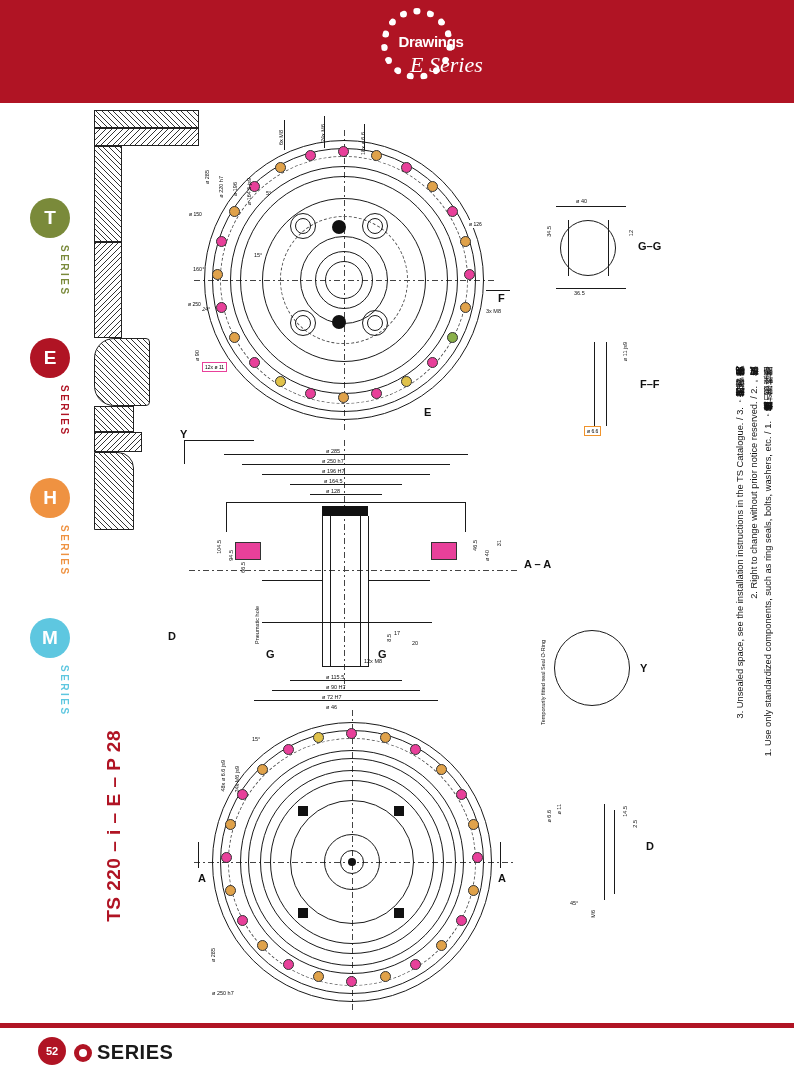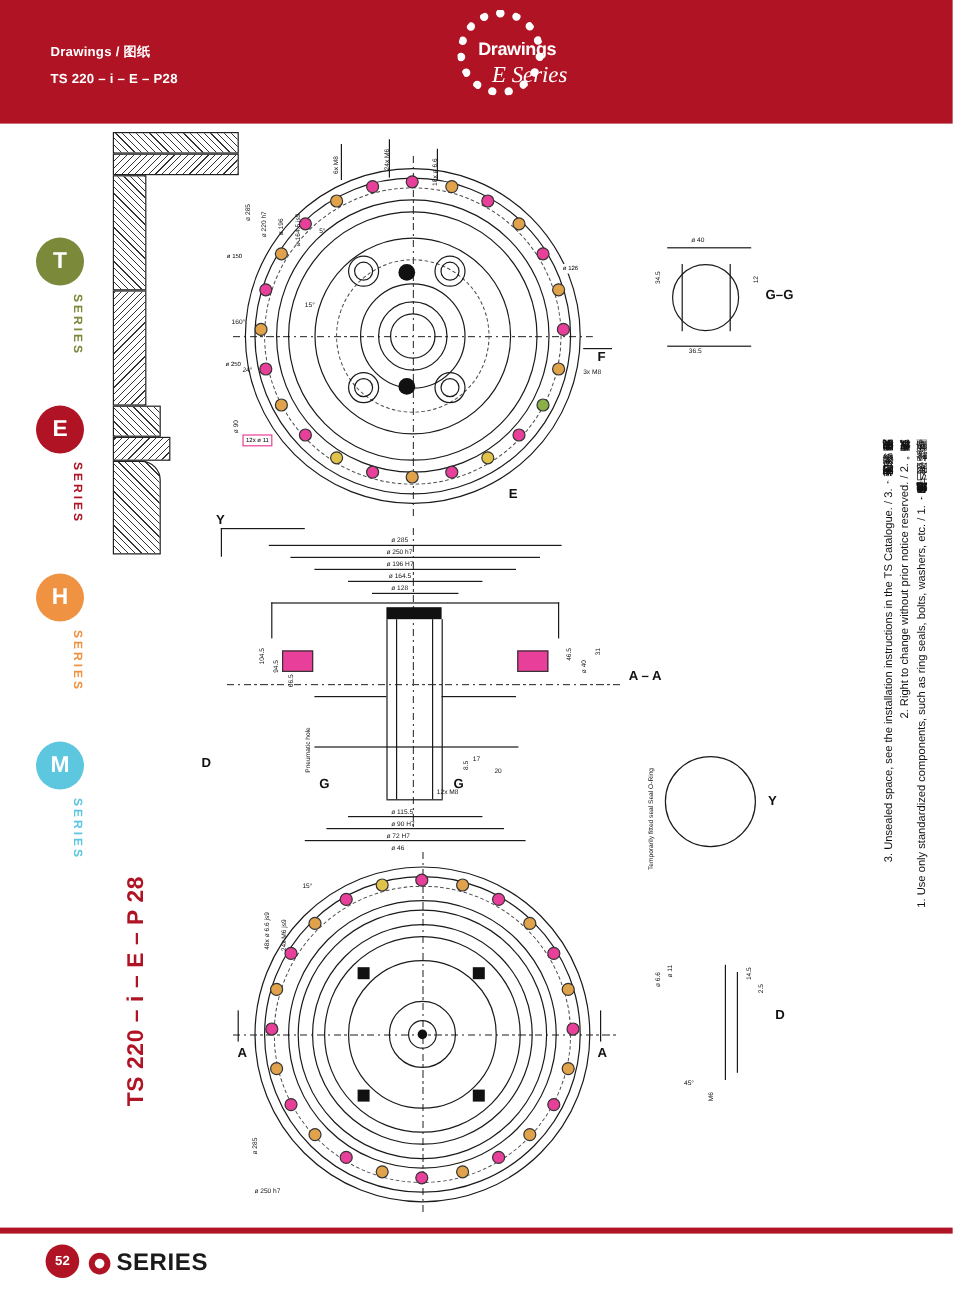--- a/index.html
+++ b/index.html
@@ -33,21 +33,21 @@
     border-radius:50%;
     border:7px dotted #ffffff;
   }
   .logo-twinspin {
     position:absolute; left:16px; top:27px; width:120px;
     color:#ffffff; font-size:15px; font-weight:bold; letter-spacing:-0.3px;
     font-family:"Liberation Sans", sans-serif;
   }
   .logo-eseries {
     position:absolute; left:55px; top:46px; width:110px;
-    color:#ffffff; font-size:19px; font-style:italic;
+    color:#ffffff; font-size:22px; font-style:italic;
     font-family:"Liberation Serif", serif;
     text-align:left;
   }
 
   
   .rail { position:absolute; left:0; top:103px; width:94px; height:920px; }
   .rail-item { position:absolute; left:30px; width:40px; }
   .rail-badge {
     width:40px; height:40px; border-radius:50%;
     color:#ffffff; font-size:19px; font-weight:bold;
@@ -134,24 +134,20 @@
     position:absolute; font-size:5px; padding:1px 2px; background:#fff;
   }
   .boxlbl.pink { border:1.2px solid #e8409a; }
   .boxlbl.orange { border:1.2px solid #f0932b; }
   .boxlbl.green { border:1.2px solid #56b437; }
 </style>
 </head>
 <body>
 
 <div class="header">
-  <div class="header-left">
-    <div class="line1">Drawings / 图纸</div>
-    <div class="line2">TS 220 – i – E – P28</div>
-  </div>
   <div class="logo-wrap">
     <div class="logo-circle"></div>
     <div class="logo-twinspin">Drawings</div>
     <div class="logo-eseries">E Series</div>
   </div>
 </div>
 
 <div class="rail">
 
   <div class="rail-item" style="top:95px">
@@ -403,20 +399,28 @@
     <div class="line" style="left:514px; top:110px; width:0.8px; height:56px;"></div>
     <div class="line" style="left:462px; top:96px; width:70px; height:0.6px;"></div>
     <div class="line" style="left:462px; top:178px; width:70px; height:0.6px;"></div>
     <div class="dimtxt" style="left:482px; top:88px;">ø 40</div>
     <div class="dimtxt" style="left:480px; top:180px;">36.5</div>
     <div class="dimtxt vtxt" style="left:452px; top:116px;">34.5</div>
     <div class="dimtxt vtxt" style="left:534px; top:120px;">12</div>
     <div class="lbl b" style="left:544px; top:130px;">G–G</div>
   </div>
 
+  <div>
+    <div class="hatch" style="left:468px; top:240px; width:56px; height:68px; border-radius:20px 4px 4px 20px;"></div>
+    <div class="line" style="left:500px; top:232px; width:0.7px; height:84px;"></div>
+    <div class="line" style="left:512px; top:232px; width:0.7px; height:84px;"></div>
+    <div class="boxlbl orange" style="left:490px; top:316px;">ø 6.6</div>
+    <div class="dimtxt vtxt" style="left:528px; top:232px;">ø 11 js9</div>
+    <div class="lbl b" style="left:546px; top:268px;">F–F</div>
+  </div>
 
 
   <div>
     <div class="circ thin" style="left:460px; top:520px; width:76px; height:76px;"></div>
     <div class="hatch" style="left:472px; top:534px; width:40px; height:26px;"></div>
     <div class="hatch-r" style="left:478px; top:560px; width:48px; height:20px;"></div>
     <div class="dimtxt vtxt" style="left:446px; top:530px;">Temporarily fitted seal Seal O-Ring</div>
     <div class="lbl b" style="left:546px; top:552px;">Y</div>
   </div>
 

